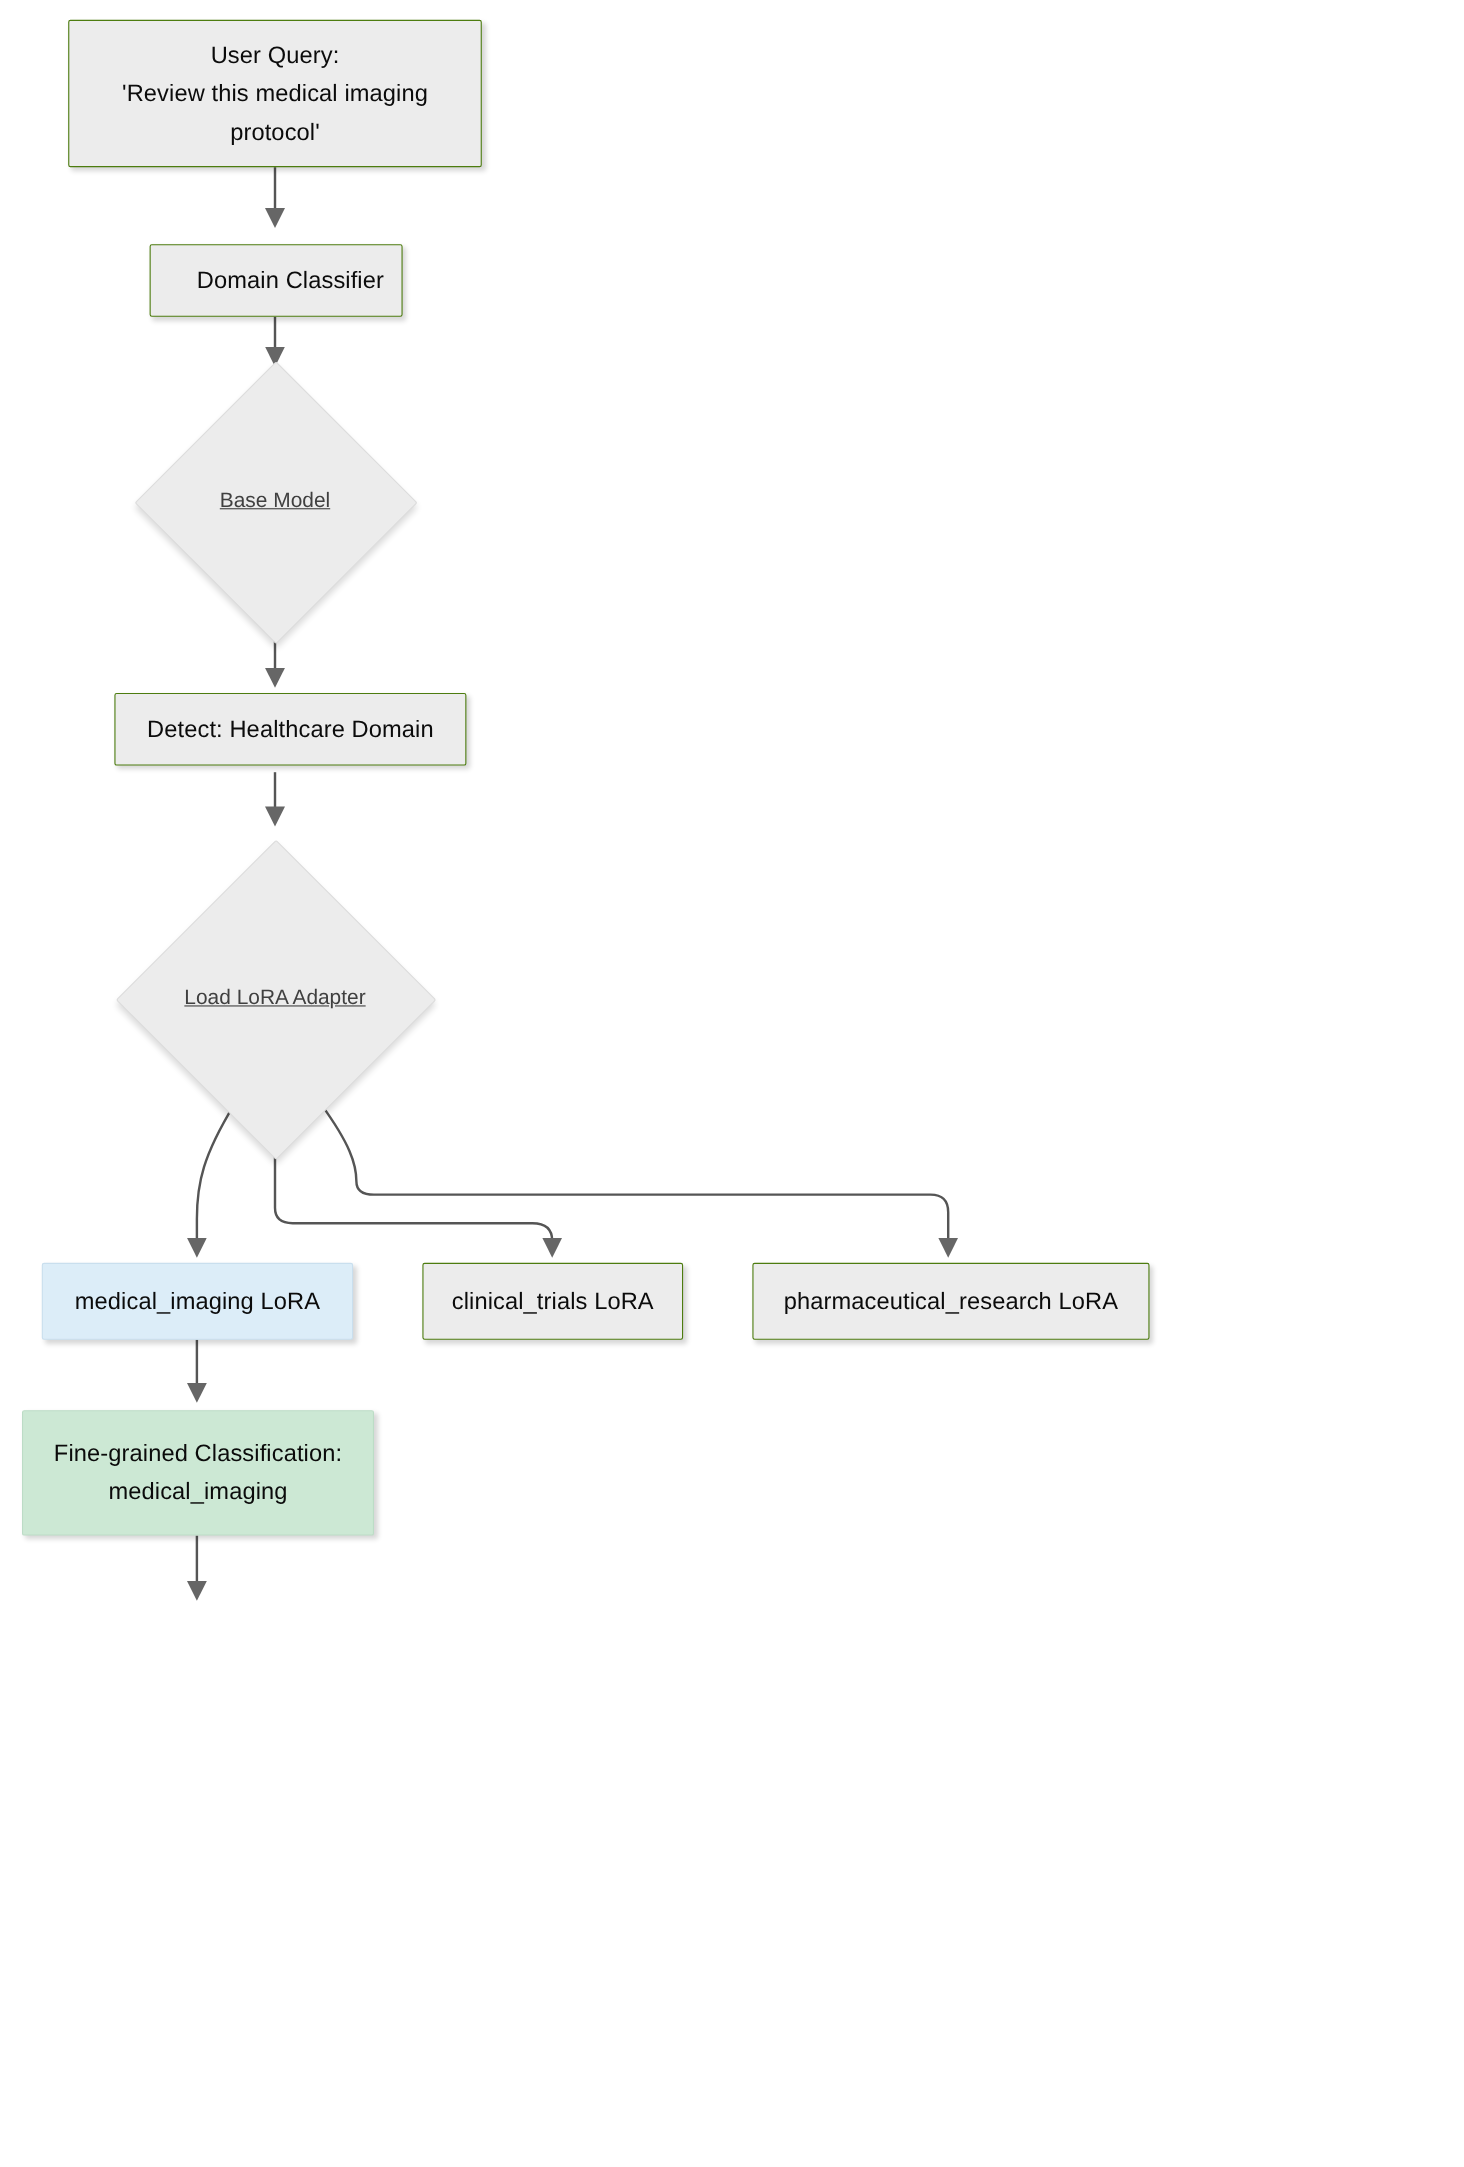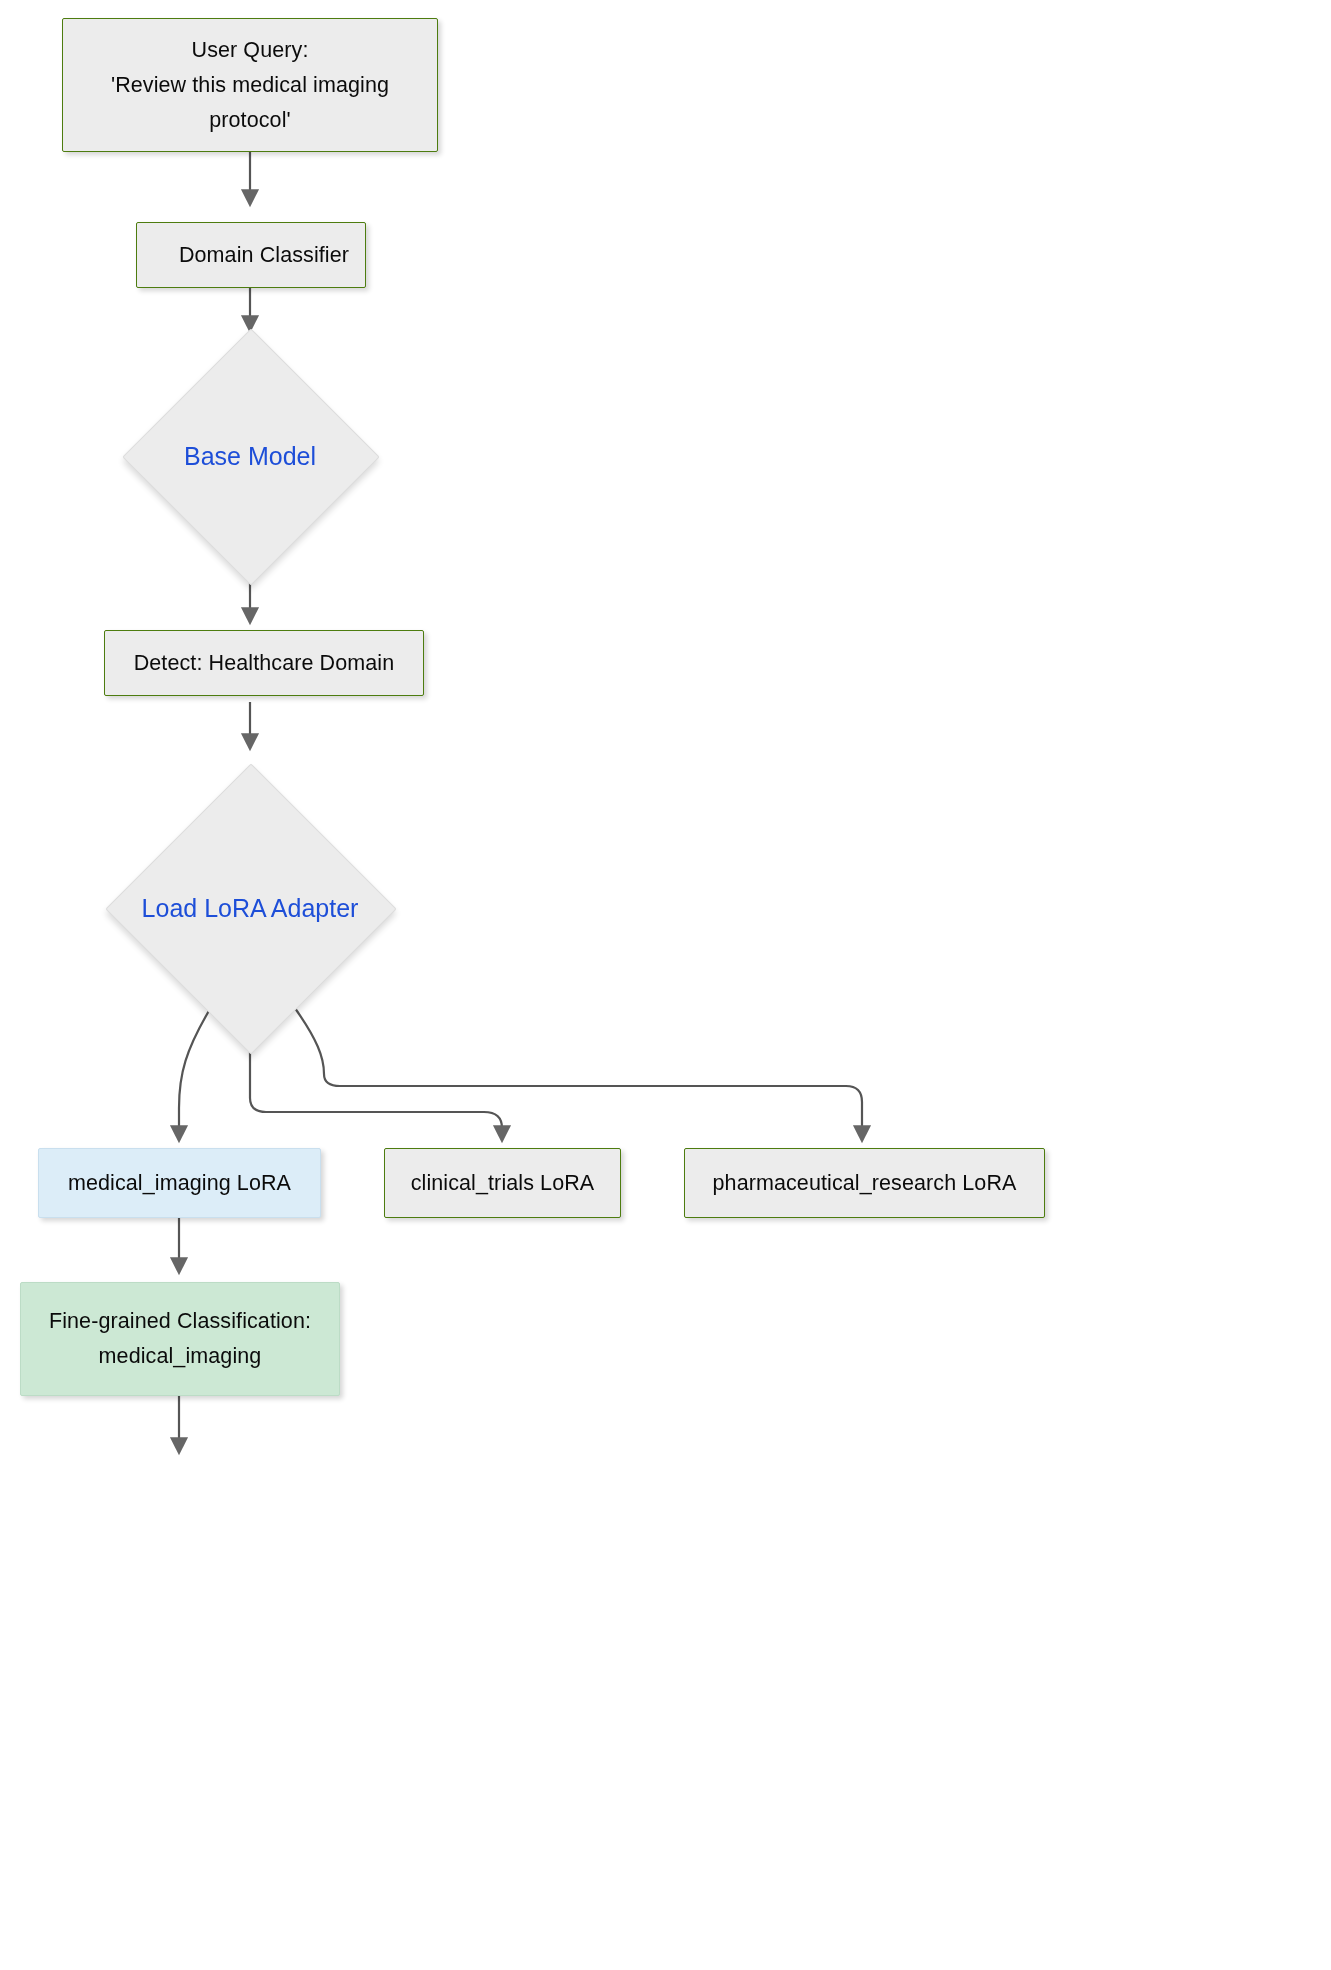--- a/index.html
+++ b/index.html
@@ -41,22 +41,23 @@
     position:absolute;left:0;top:0;width:100%;height:100%;
     background:#ececec;
     border:1px solid #dcdcdc;
     transform:rotate(45deg);
     box-shadow:3px 3px 6px rgba(0,0,0,.14);
     border-radius:2px;
   }
   .diamond .dlabel{
     position:absolute;left:0;top:0;width:100%;height:100%;
     display:flex;align-items:center;justify-content:center;
-    font-size:25px;line-height:32px;color:#1d4ed8;
+    font-size:19px;line-height:32px;color:#404040;
     white-space:nowrap;
+    text-decoration:underline;
   }
 </style>
 </head>
 <body>
 
 <div id="canvas">
 
   <svg id="edges" viewBox="0 0 1331 1970" width="1331" height="1970" xmlns="http://www.w3.org/2000/svg">
     <defs>
       <marker id="arrow" viewBox="0 0 12 12" refX="9" refY="6" markerWidth="9" markerHeight="9" orient="auto-start-reverse">

